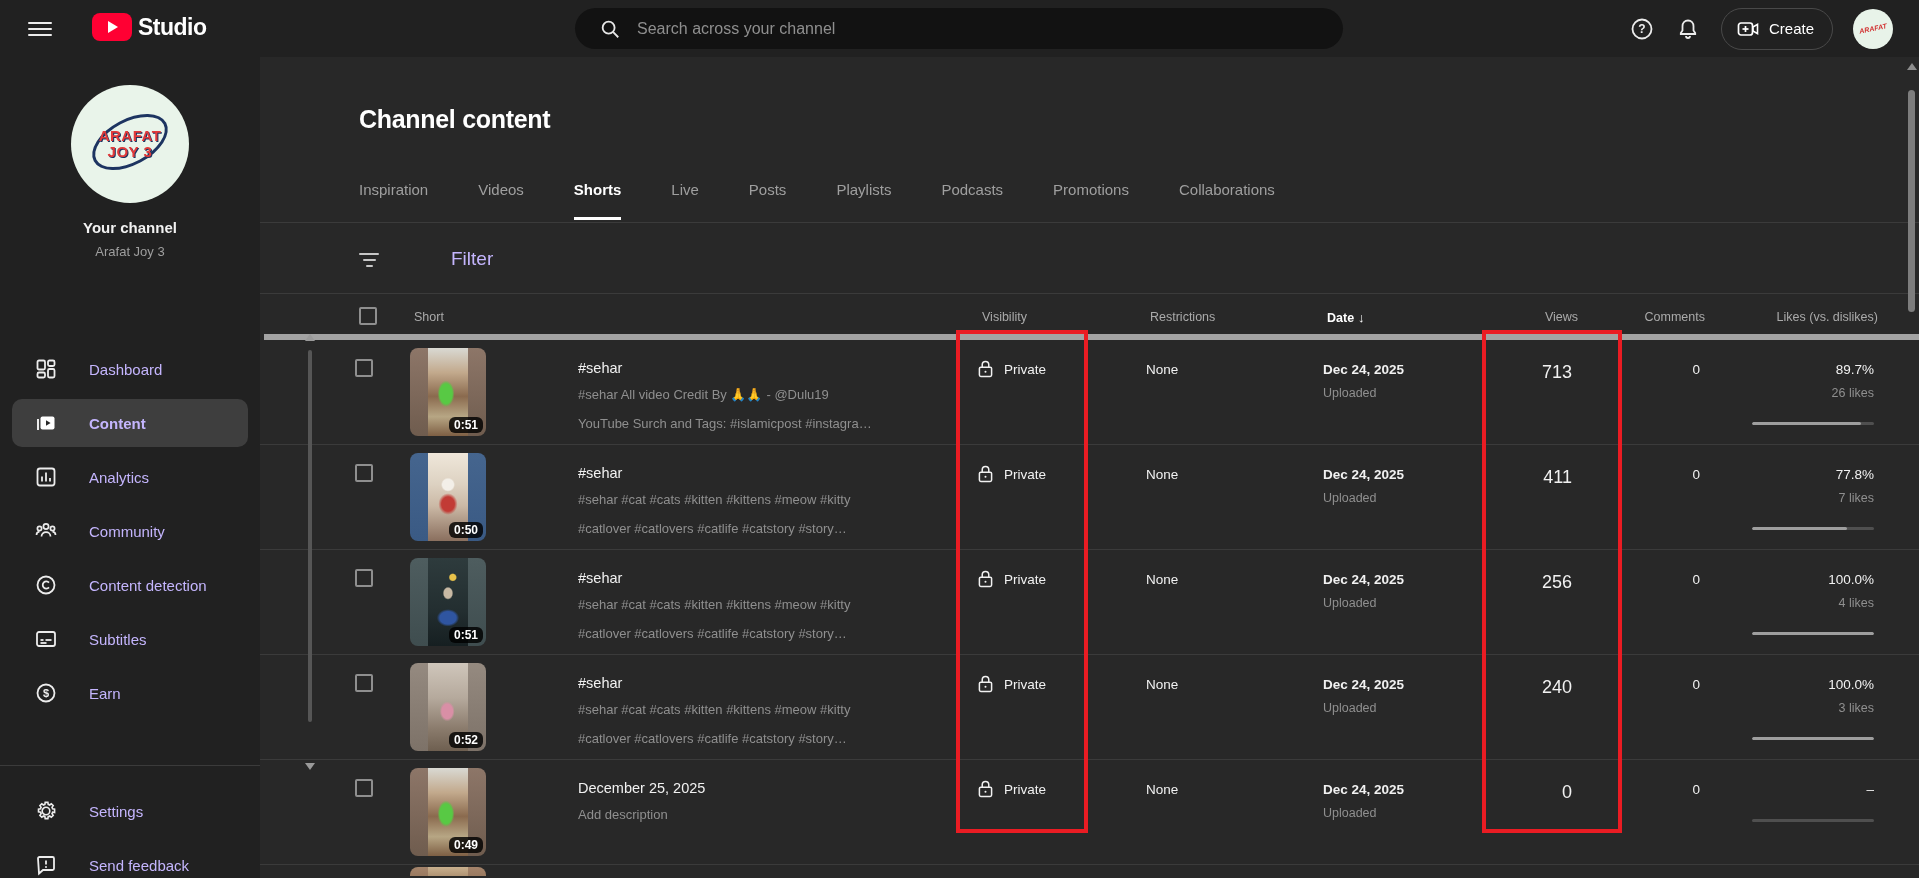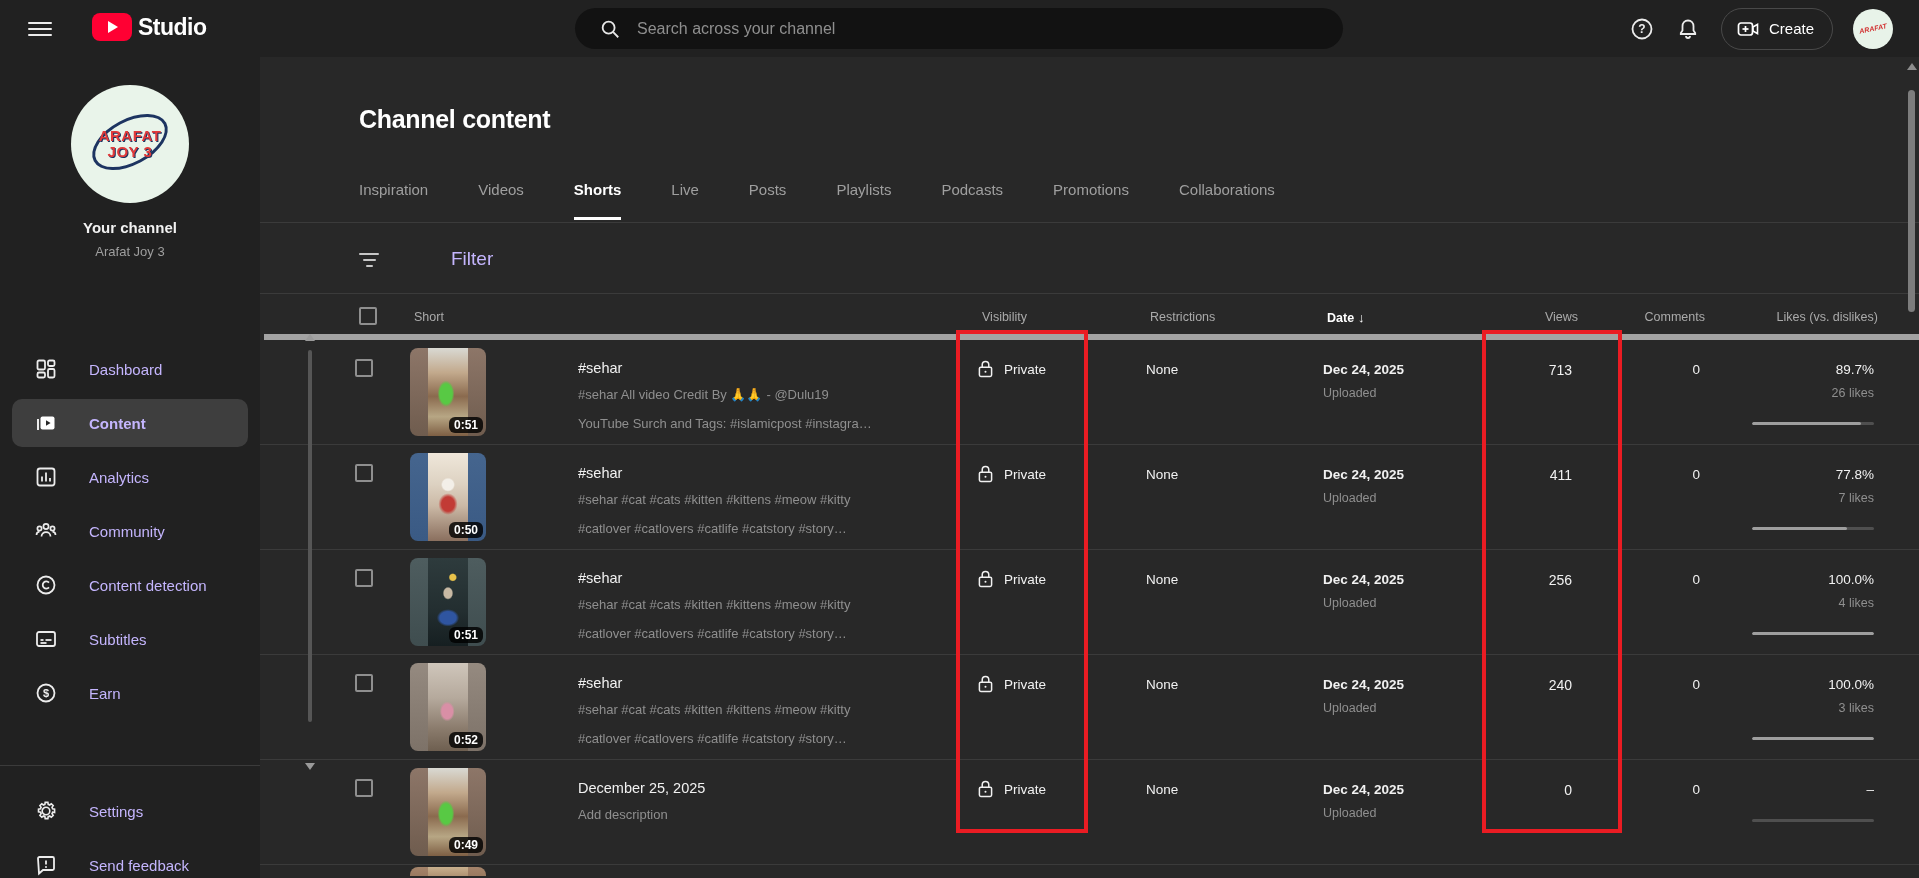--- a/index.html
+++ b/index.html
@@ -77,21 +77,21 @@
   .c-thumb { position:absolute; left:150px; top:8px; width:76px; height:88px; border-radius:8px; overflow:hidden; cursor:pointer; }
   .thumb-strip { position:absolute; left:18px; right:18px; top:0; bottom:0; }
   .dur-badge { position:absolute; right:3px; bottom:3px; background:rgba(0,0,0,0.82); color:#fff; font-size:12px; font-weight:700; padding:1px 5px; border-radius:6px; }
   .c-text { position:absolute; left:318px; top:20px; width:440px; }
   .row-title { color:#f1f1f1; font-size:14.5px; cursor:pointer; }
   .row-desc { color:#8f8f8f; font-size:13px; line-height:20px; margin-top:9px; }
   .c-vis { position:absolute; left:718px; top:20px; display:flex; align-items:center; gap:11px; color:#f1f1f1; font-size:13.5px; cursor:pointer; }
   .c-restr { position:absolute; left:886px; top:22px; color:#f1f1f1; font-size:13.5px; }
   .c-date { position:absolute; left:1063px; top:22px; color:#f1f1f1; font-size:13.5px; font-weight:600; }
   .date-sub { color:#8f8f8f; font-size:12.5px; font-weight:400; margin-top:9px; }
-  .c-views { position:absolute; right:347px; top:22px; width:100px; text-align:right; color:#f1f1f1; font-size:14px; }
+  .c-views { position:absolute; right:347px; top:22px; width:100px; text-align:right; color:#f1f1f1; font-size:18px; }
   .c-comments { position:absolute; right:219px; top:22px; width:70px; text-align:right; color:#f1f1f1; font-size:13.5px; }
   .c-likes { position:absolute; right:45px; top:22px; width:150px; text-align:right; }
   .likes-pct { color:#f1f1f1; font-size:13.5px; }
   .likes-sub { color:#8f8f8f; font-size:12.5px; margin-top:9px; }
   .likes-bar { margin:22px 0 0 auto; width:122px; height:3px; background:#4f4f4f; border-radius:2px; position:relative; overflow:hidden; }
   .likes-fill { position:absolute; left:0; top:0; bottom:0; background:#9e9e9e; border-radius:2px; }
   .row.partial { height:11px; border-bottom:none; }
   .row.partial .c-thumb { top:2px; height:9px; border-radius:8px 8px 0 0; }
 
   

